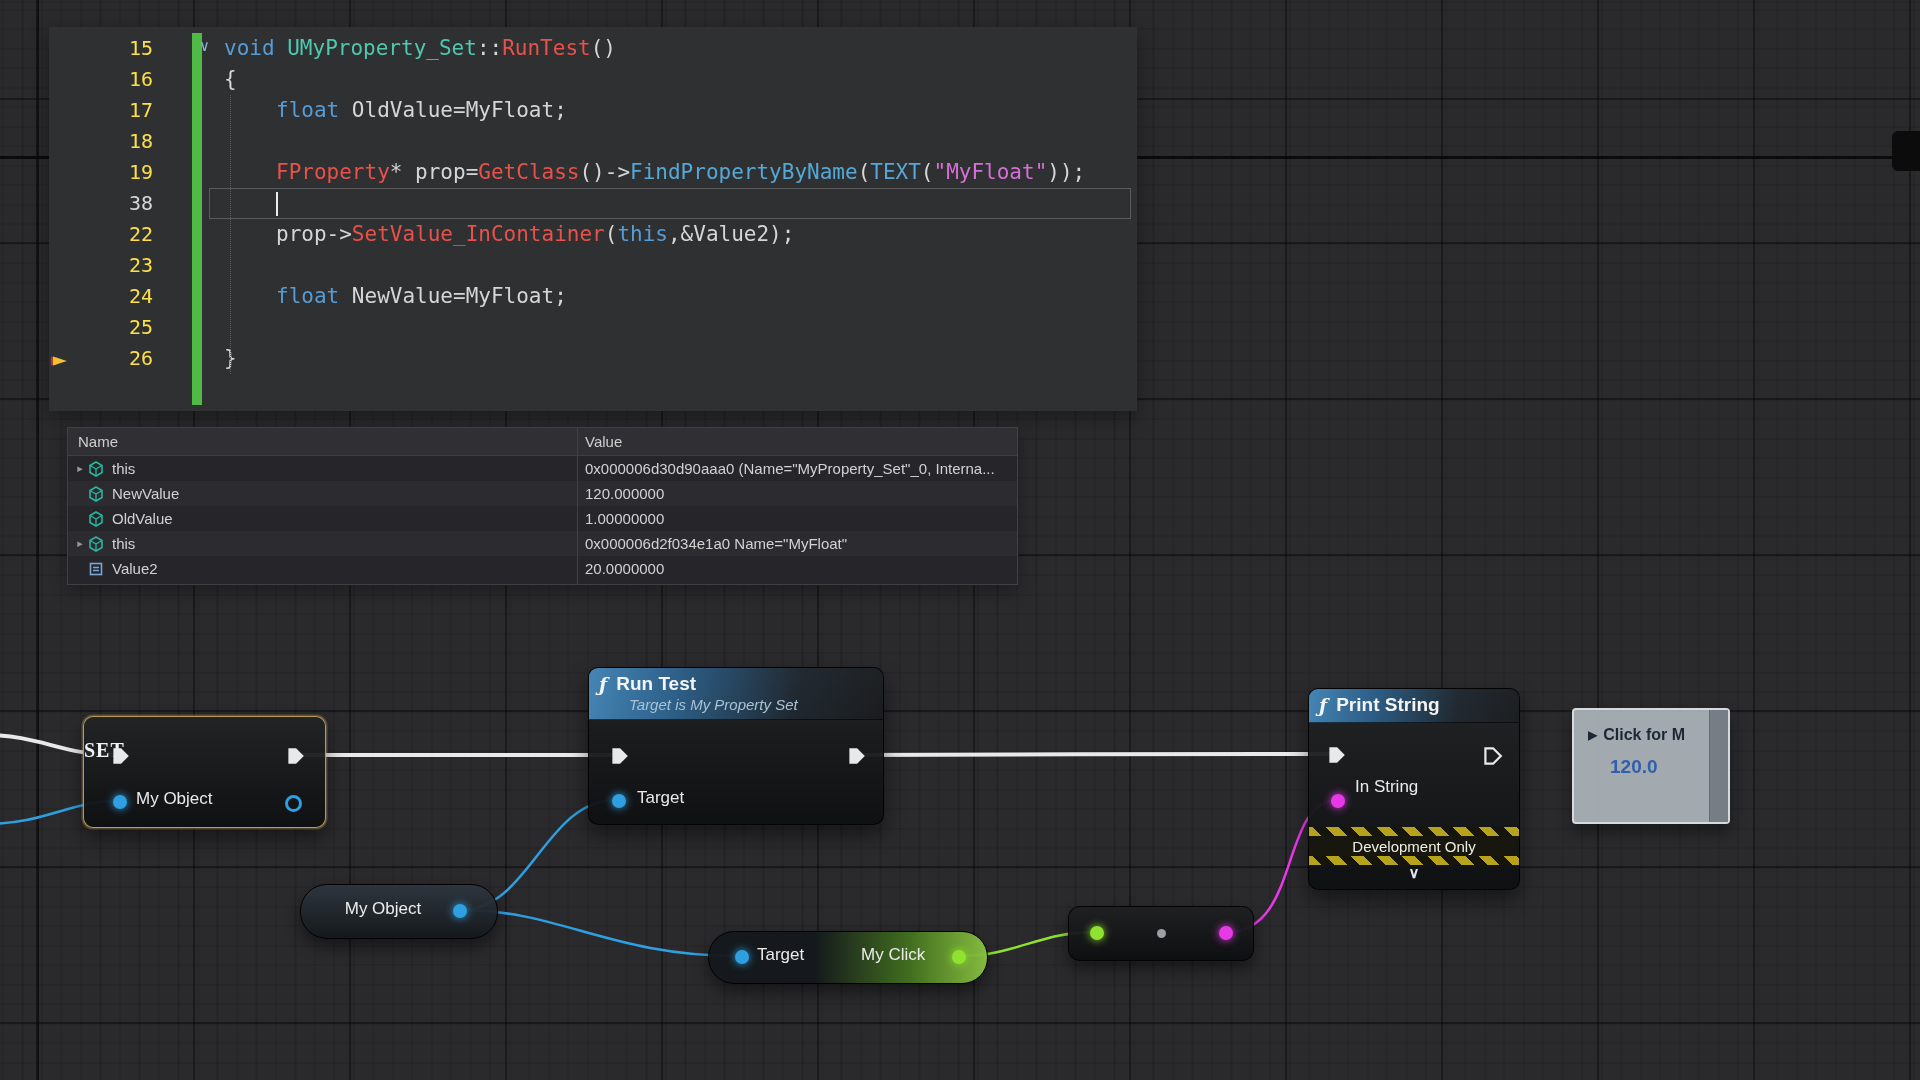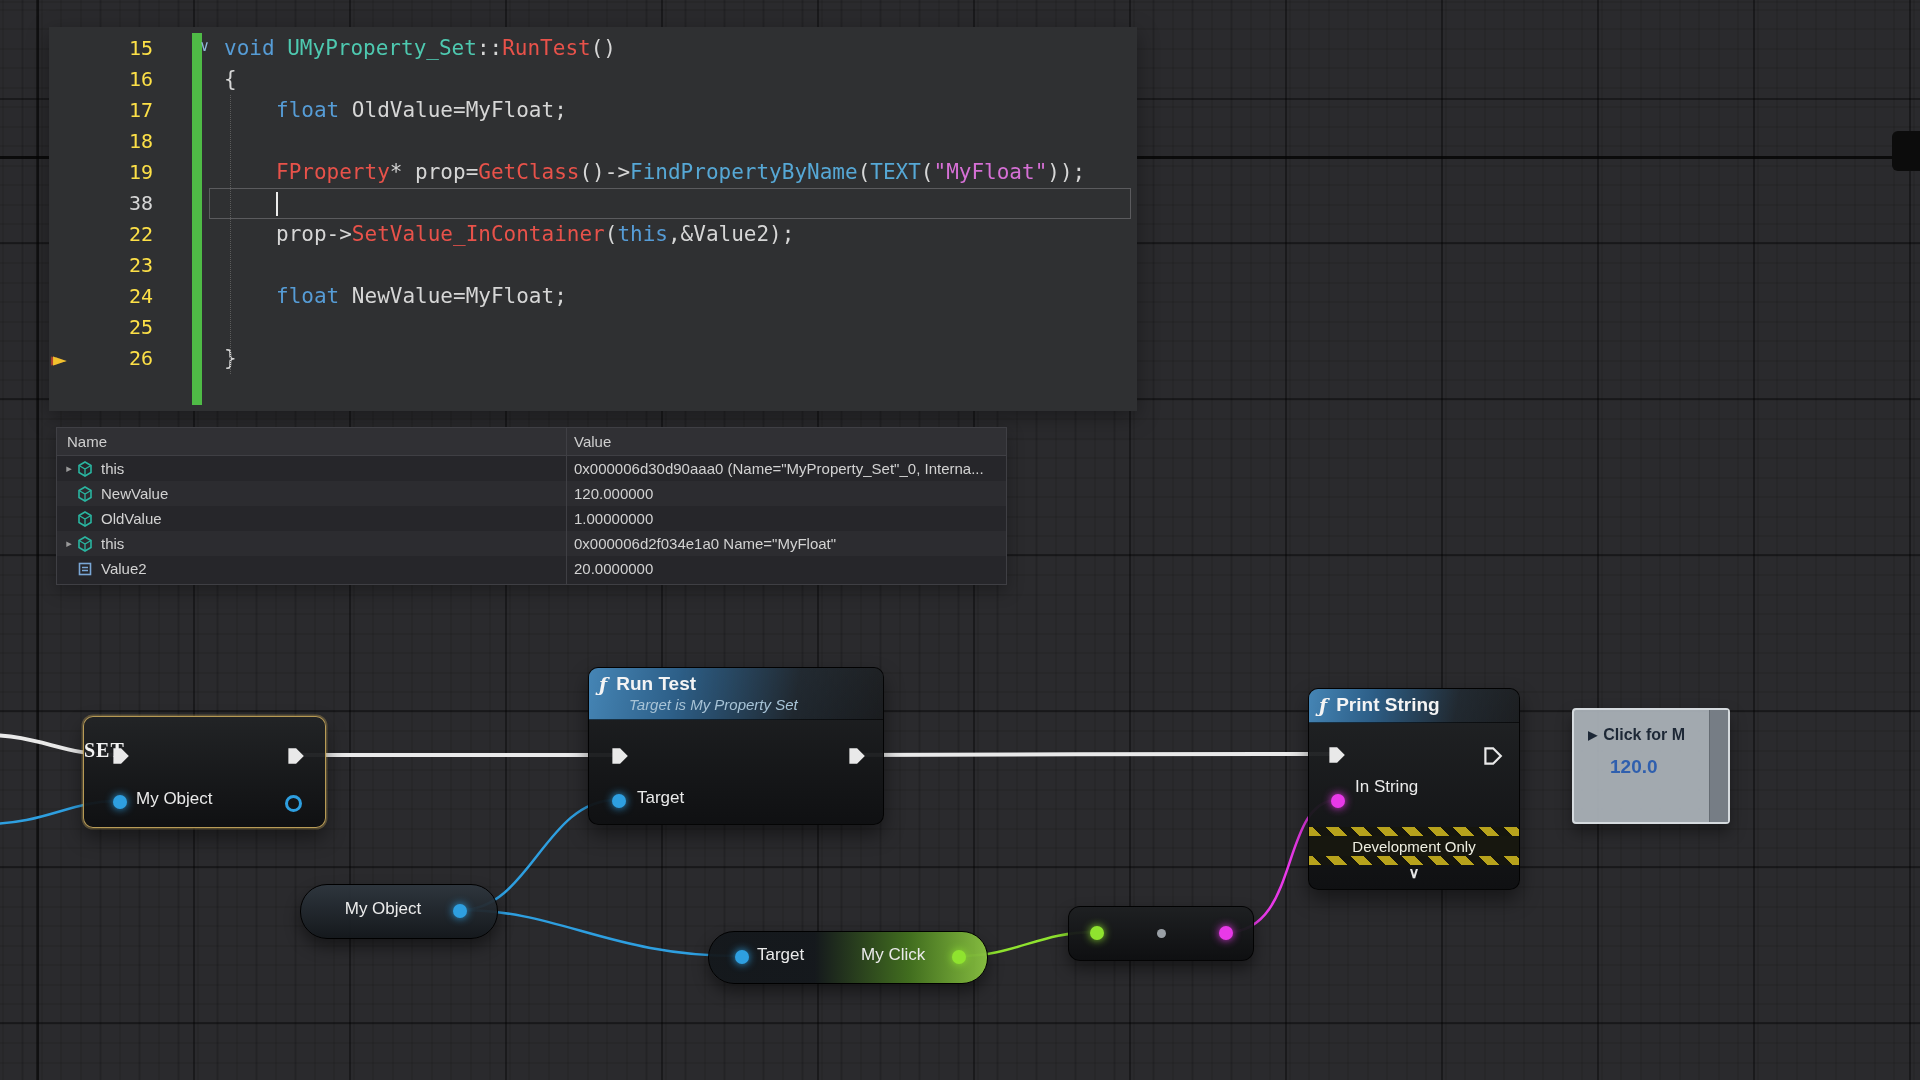--- a/index.html
+++ b/index.html
@@ -34,21 +34,21 @@
   .ct{flex:none;margin-left:71px;white-space:pre;color:#d6d6d6;position:relative;}
   .ct.ind1{padding-left:52px;}
   .fold{position:absolute;left:-24px;top:-2px;color:#8fb8d8;font-size:15px;}
   .cl.current::after{content:'';position:absolute;left:160px;right:6px;top:0;bottom:0;border:1px solid #5b5b5e;pointer-events:none;}
   .caret{display:inline-block;width:2px;height:24px;background:#ececec;vertical-align:middle;}
   .exec-arrow{position:absolute;left:4px;top:1px;font-size:23px;color:#f2c12e;text-shadow:-2px 0 1px rgba(205,70,45,0.85);}
   .tk-k{color:#569cd6}.tk-t{color:#4ec9b0}.tk-r{color:#e8524a}.tk-b{color:#56a8d6}
   .tk-s{color:#d670d6}.tk-n{color:#b5cea8}.tk-p{color:#d6d6d6}
 
   
-  .watch-panel{position:absolute;left:56px;top:427px;width:949px;height:156px;background:#26262a;
+  .watch-panel{position:absolute;left:67px;top:427px;width:949px;height:156px;background:#26262a;
     border:1px solid #3f3f44;color:#d2d2d2;font-size:15px;box-shadow:0 6px 16px rgba(0,0,0,0.3);}
   .w-head{height:27px;display:flex;align-items:center;background:#303034;border-bottom:1px solid #3f3f44;color:#cfcfcf;}
   .w-head .c1{width:509px;padding-left:10px;box-sizing:border-box;}
   .w-head .c2{padding-left:8px;}
   .col-divider{position:absolute;left:509px;top:0;bottom:0;width:1px;background:#3f3f44;}
   .wrow{height:25px;display:flex;align-items:center;}
   .wrow.alt{background:#2c2c30;}
   .wleft{width:509px;flex:none;display:flex;align-items:center;box-sizing:border-box;overflow:hidden;}
   .wexp{width:16px;margin-left:4px;font-size:11px;color:#9a9a9a;text-align:center;flex:none;}
   .wicon{width:18px;height:16px;margin-right:6px;flex:none;display:inline-flex;align-items:center;}

